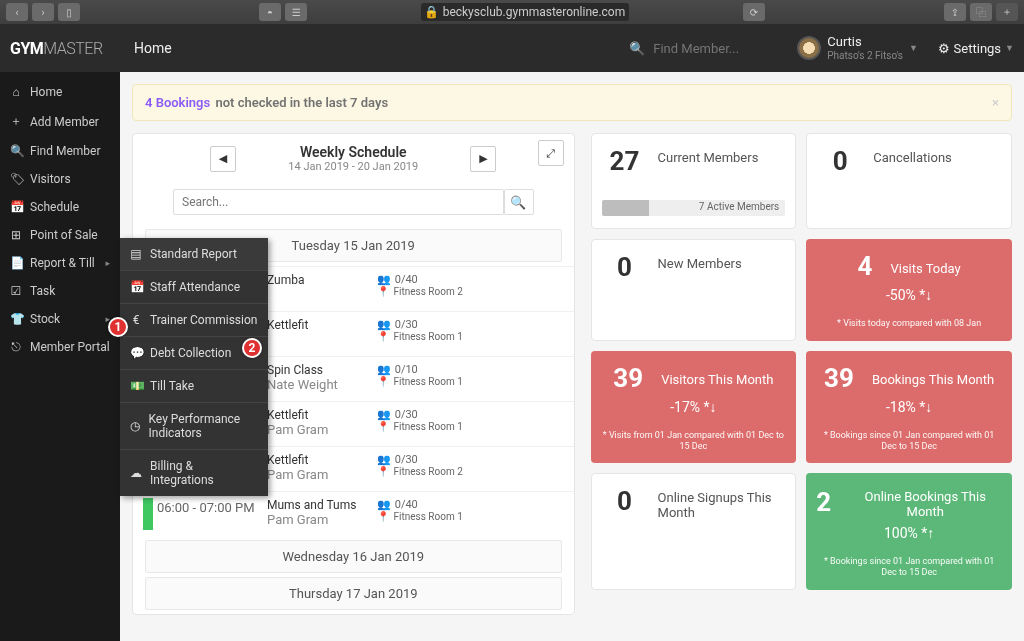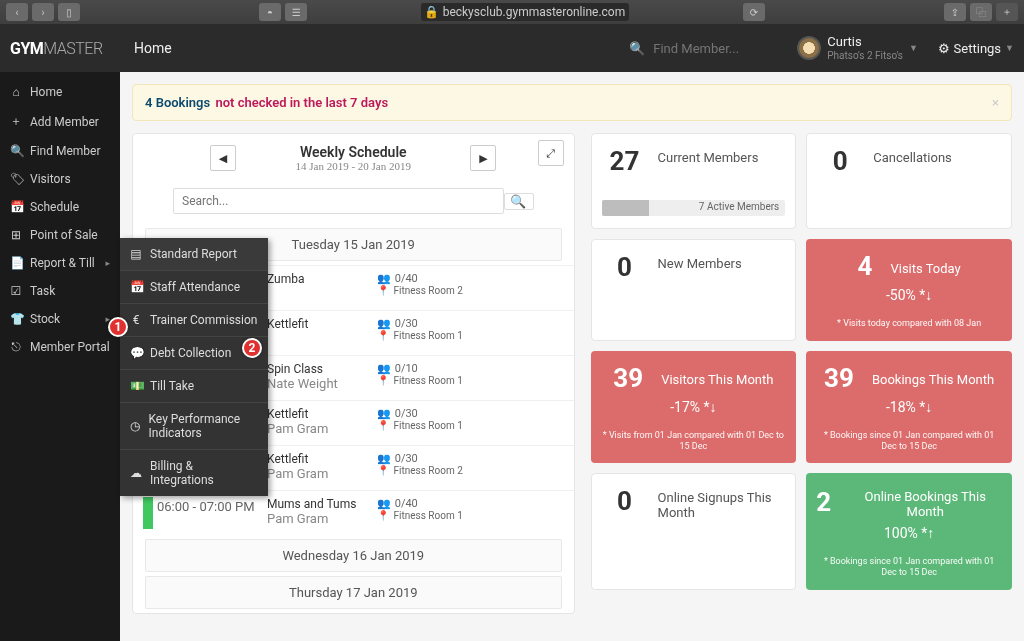--- a/index.html
+++ b/index.html
@@ -29,37 +29,37 @@
 .shell { display:flex; height:calc(641px - 24px - 48px); }
 .sidebar { width:120px; background:#1a1a1a; padding-top:6px; }
 .side-item { display:flex; align-items:center; gap:8px; padding:7px 10px; color:#ccc; font-size:12px; cursor:pointer; position:relative; }
 .side-item .chev { margin-left:auto; font-size:9px; color:#888; }
 .submenu { position:absolute; left:120px; top:238px; width:148px; background:#333; box-shadow:2px 2px 6px rgba(0,0,0,.4); z-index:50; }
 .sub-item { display:flex; align-items:center; gap:8px; padding:9px 10px; color:#ddd; font-size:12px; cursor:pointer; border-top:1px solid #444; }
 .sub-item:first-child { border-top:none; background:#3a3a3a; }
 
 .main { flex:1; background:#f5f5f5; overflow-y:auto; padding:12px; }
 .alert { background:#fdf8e4; border:1px solid #f0e6b8; padding:10px 12px; border-radius:4px; display:flex; align-items:center; margin-bottom:12px; }
-.alert a { color:#0c4a6e; font-weight:600; text-decoration:none; }
-.alert .rest { color:#be185d; font-weight:600; margin-left:2px; }
+.alert a { color:#8b5cf6; font-weight:600; text-decoration:none; }
+.alert .rest { color:#737373; font-weight:600; margin-left:2px; }
 .alert .x { margin-left:auto; color:#ccc; cursor:pointer; }
 
 .cols { display:flex; gap:16px; }
 .left-col { flex:1.05; }
 .right-col { flex:1; display:grid; grid-template-columns:1fr 1fr; gap:10px; align-content:start; }
 
 .card { background:#fff; border:1px solid #e5e5e5; border-radius:4px; }
 .sched-head { display:flex; align-items:center; padding:10px 14px; position:relative; }
 .sq-btn { width:26px; height:26px; border:1px solid #ccc; background:#fff; display:flex; align-items:center; justify-content:center; cursor:pointer; border-radius:2px; font-size:11px; }
 .sched-title { margin:0 12px; text-align:center; flex:1; }
 .sched-title .t1 { font-weight:600; font-size:14px; }
-.sched-title .t2 { font-size:11px; color:#888;font-family:Liberation Serif, serif; }
+.sched-title .t2 { font-size:11px; color:#888; }
 .expand { position:absolute; right:10px; top:6px; }
 
-.sched-search { padding:6px 40px 10px; display:flex; gap:0;align-items:center; }
+.sched-search { padding:6px 40px 10px; display:flex; gap:0; }
 .sched-search input { flex:1; border:1px solid #ddd; padding:5px 8px; border-radius:2px; font-size:12px; }
 .sq-sm { width:30px; border:1px solid #ddd; background:#fff; display:flex; align-items:center; justify-content:center; cursor:pointer; border-radius:2px; }
 
 .day-head { margin:4px 12px; padding:8px; text-align:center; font-size:13px; color:#555; border:1px solid #e8e8e8; background:#fafafa; border-radius:2px; }
 
 .evt { display:flex; padding:6px 16px; border-top:1px solid #f0f0f0; font-size:12px; align-items:flex-start; }
 .evt-time { width:110px; color:#666; font-size:13px; padding-top:2px; }
 .evt-name { width:110px; }
 .evt-name .sub { color:#888; font-size:13px; }
 .evt-meta { flex:1; color:#666; font-size:11px; }

